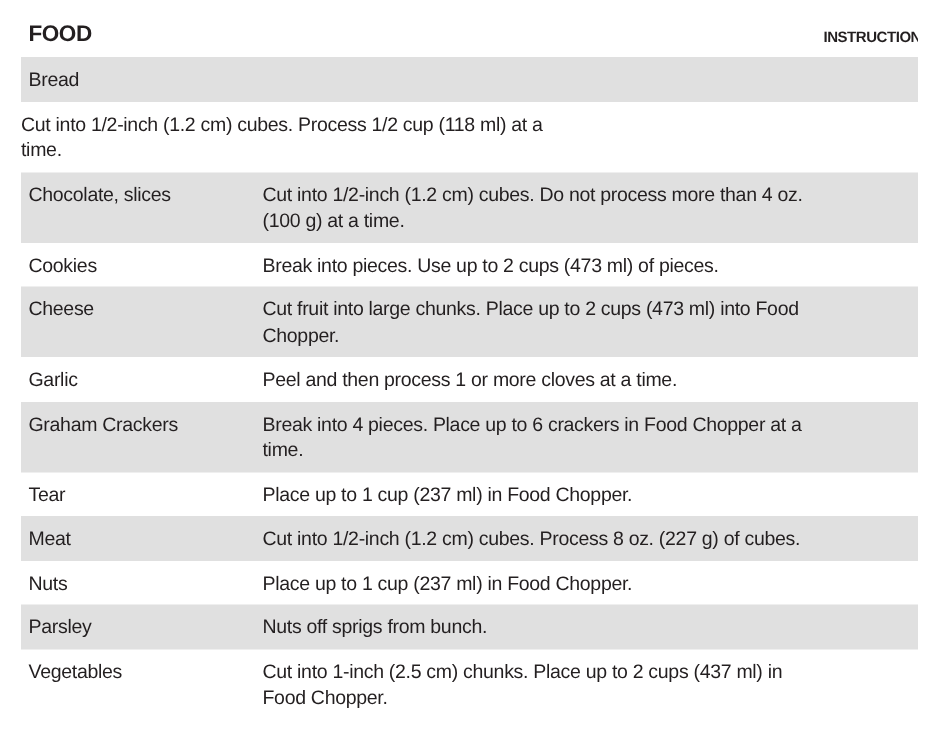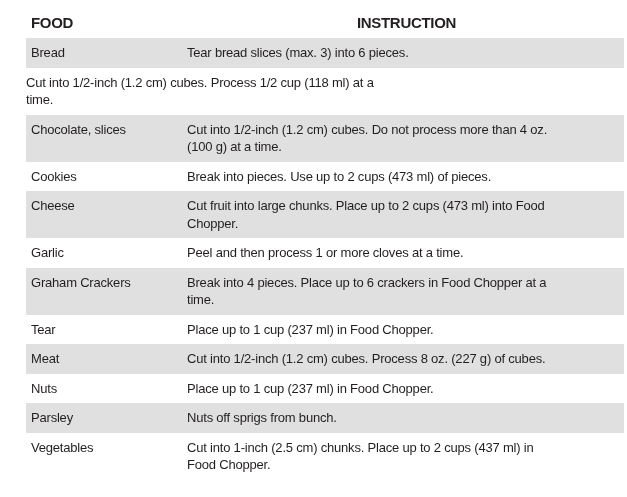--- a/index.html
+++ b/index.html
@@ -8,21 +8,20 @@
     background: var(--page-bg, #ffffff);
     font-family: "Liberation Sans", sans-serif;
     color: var(--text-color, #231f20);
   }
   .page {
     position: relative;
     width: 612px;
     height: 497px;
     background: var(--page-bg, #ffffff);
     overflow: hidden;
-    margin-left: 12px;
   }
   .table {
     position: absolute;
     left: 14px;
     top: 9px;
     width: 600px;
   }
   .header-row {
     display: flex;
     align-items: flex-end;
@@ -31,23 +30,23 @@
   .h-food {
     width: 161px;
     box-sizing: border-box;
     padding-left: 5px;
     font-weight: bold;
     font-size: 15px;
     letter-spacing: -0.3px;
   }
   .h-instruction {
     flex: 1;
-    text-align: center;
+    text-align: right;
     font-weight: bold;
-    font-size: 15px;
+    font-size: 10px;
     letter-spacing: -0.3px;
   }
   .rows .row {
     display: flex;
     padding: 6px 0 6px 0;
     font-size: 13px;
     line-height: 17.5px;
     letter-spacing: -0.2px;
   }
   .rows .row:nth-child(odd) {
@@ -72,21 +71,20 @@
   <div class="table">
 
     <div class="header-row">
       <div class="h-food">FOOD</div>
       <div class="h-instruction">INSTRUCTION</div>
     </div>
 
     <div class="rows">
       <div class="row">
         <div class="cell-food">Bread</div>
-        <div class="cell-instruction">Tear bread slices (max. 3) into 6 pieces.</div>
       </div>
       <div class="row">
         <div class="cell-instruction">Cut into 1/2-inch (1.2 cm) cubes. Process 1/2 cup (118 ml) at a
 time.</div>
       </div>
       <div class="row">
         <div class="cell-food">Chocolate, slices</div>
         <div class="cell-instruction">Cut into 1/2-inch (1.2 cm) cubes. Do not process more than 4 oz.
 (100 g) at a time.</div>
       </div>

